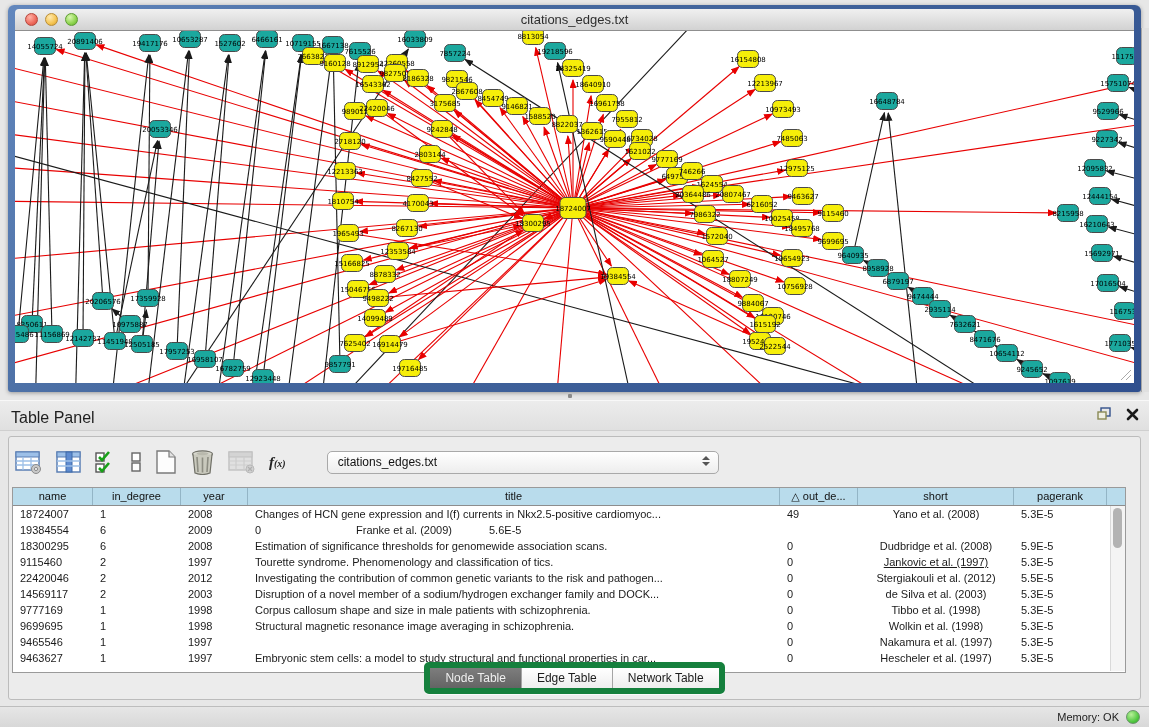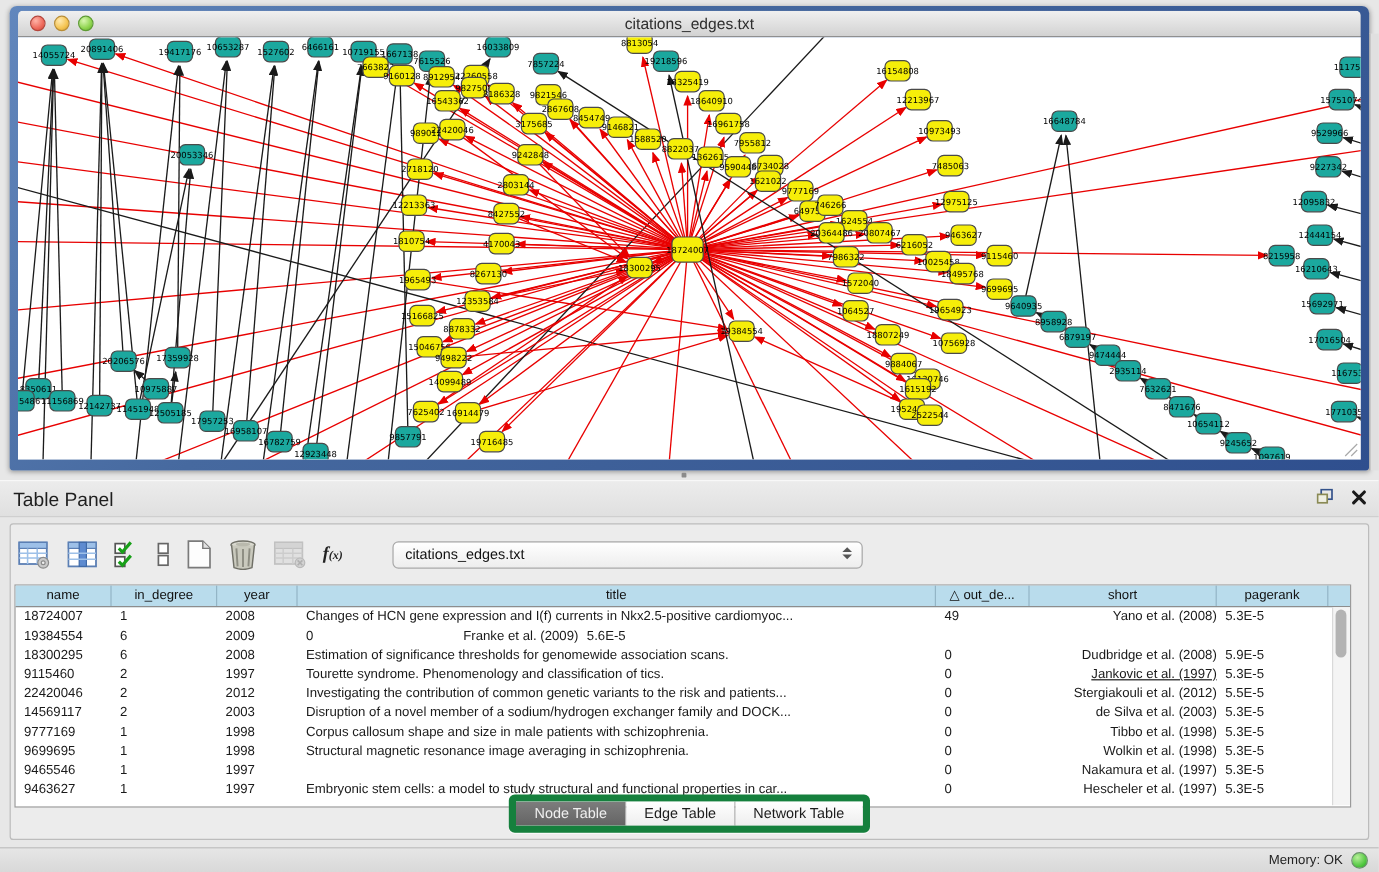--- a/index.html
+++ b/index.html
@@ -89,21 +89,21 @@
   .th {
     font-size:11px; color:#111; text-align:center; line-height:17px;
     border-right:1px solid #93b5c6; overflow:hidden; white-space:nowrap;
   }
   .tbody { position:relative; }
   .tr { display:flex; height:16px; }
   .td {
     font-size:11px; color:#1a1a1a; line-height:16px; padding-left:7px;
     overflow:hidden; white-space:nowrap;
   }
-  .td.center { text-align:right; padding-left:0; }
+  .td.center { text-align:center; padding-left:0; }
   .vscroll {
     position:absolute; right:0; top:18px; width:15px; height:165px;
     background:#f4f4f4; border-left:1px solid #d9d9d9;
   }
   .vthumb { position:absolute; left:2px; top:2px; width:9px; height:40px; background:#b3b3b3; border-radius:5px; }
 
   .tabs-row { position:absolute; left:0; right:0; bottom:5px; display:flex; justify-content:center; }
   .segmented { display:flex; border:6px solid #15803d; border-radius:5px; overflow:hidden;
     box-shadow:0 1px 0 rgba(255,255,255,.7); }
   .segment {
@@ -698,21 +698,21 @@
           <div class="td" style="width: 67px;">1997</div>
           <div class="td" style="width: 532px;">Tourette syndrome. Phenomenology and classification of tics.</div>
           <div class="td" style="width: 78px;">0</div>
           <div class="td center" style="width: 156px; text-decoration: underline;">Jankovic et al. (1997)</div>
           <div class="td" style="width: 93px;">5.3E-5</div>
         </div>
         <div class="tr">
           <div class="td" style="width: 80px;">22420046</div>
           <div class="td" style="width: 88px;">2</div>
           <div class="td" style="width: 67px;">2012</div>
-          <div class="td" style="width: 532px;">Investigating the contribution of common genetic variants to the risk and patients...</div>
+          <div class="td" style="width: 532px;">Investigating the contribution of common genetic variants to the risk and pathogen...</div>
           <div class="td" style="width: 78px;">0</div>
           <div class="td center" style="width: 156px;">Stergiakouli et al. (2012)</div>
           <div class="td" style="width: 93px;">5.5E-5</div>
         </div>
         <div class="tr">
           <div class="td" style="width: 80px;">14569117</div>
           <div class="td" style="width: 88px;">2</div>
           <div class="td" style="width: 67px;">2003</div>
           <div class="td" style="width: 532px;">Disruption of a novel member of a sodium/hydrogen exchanger family and DOCK...</div>
           <div class="td" style="width: 78px;">0</div>

